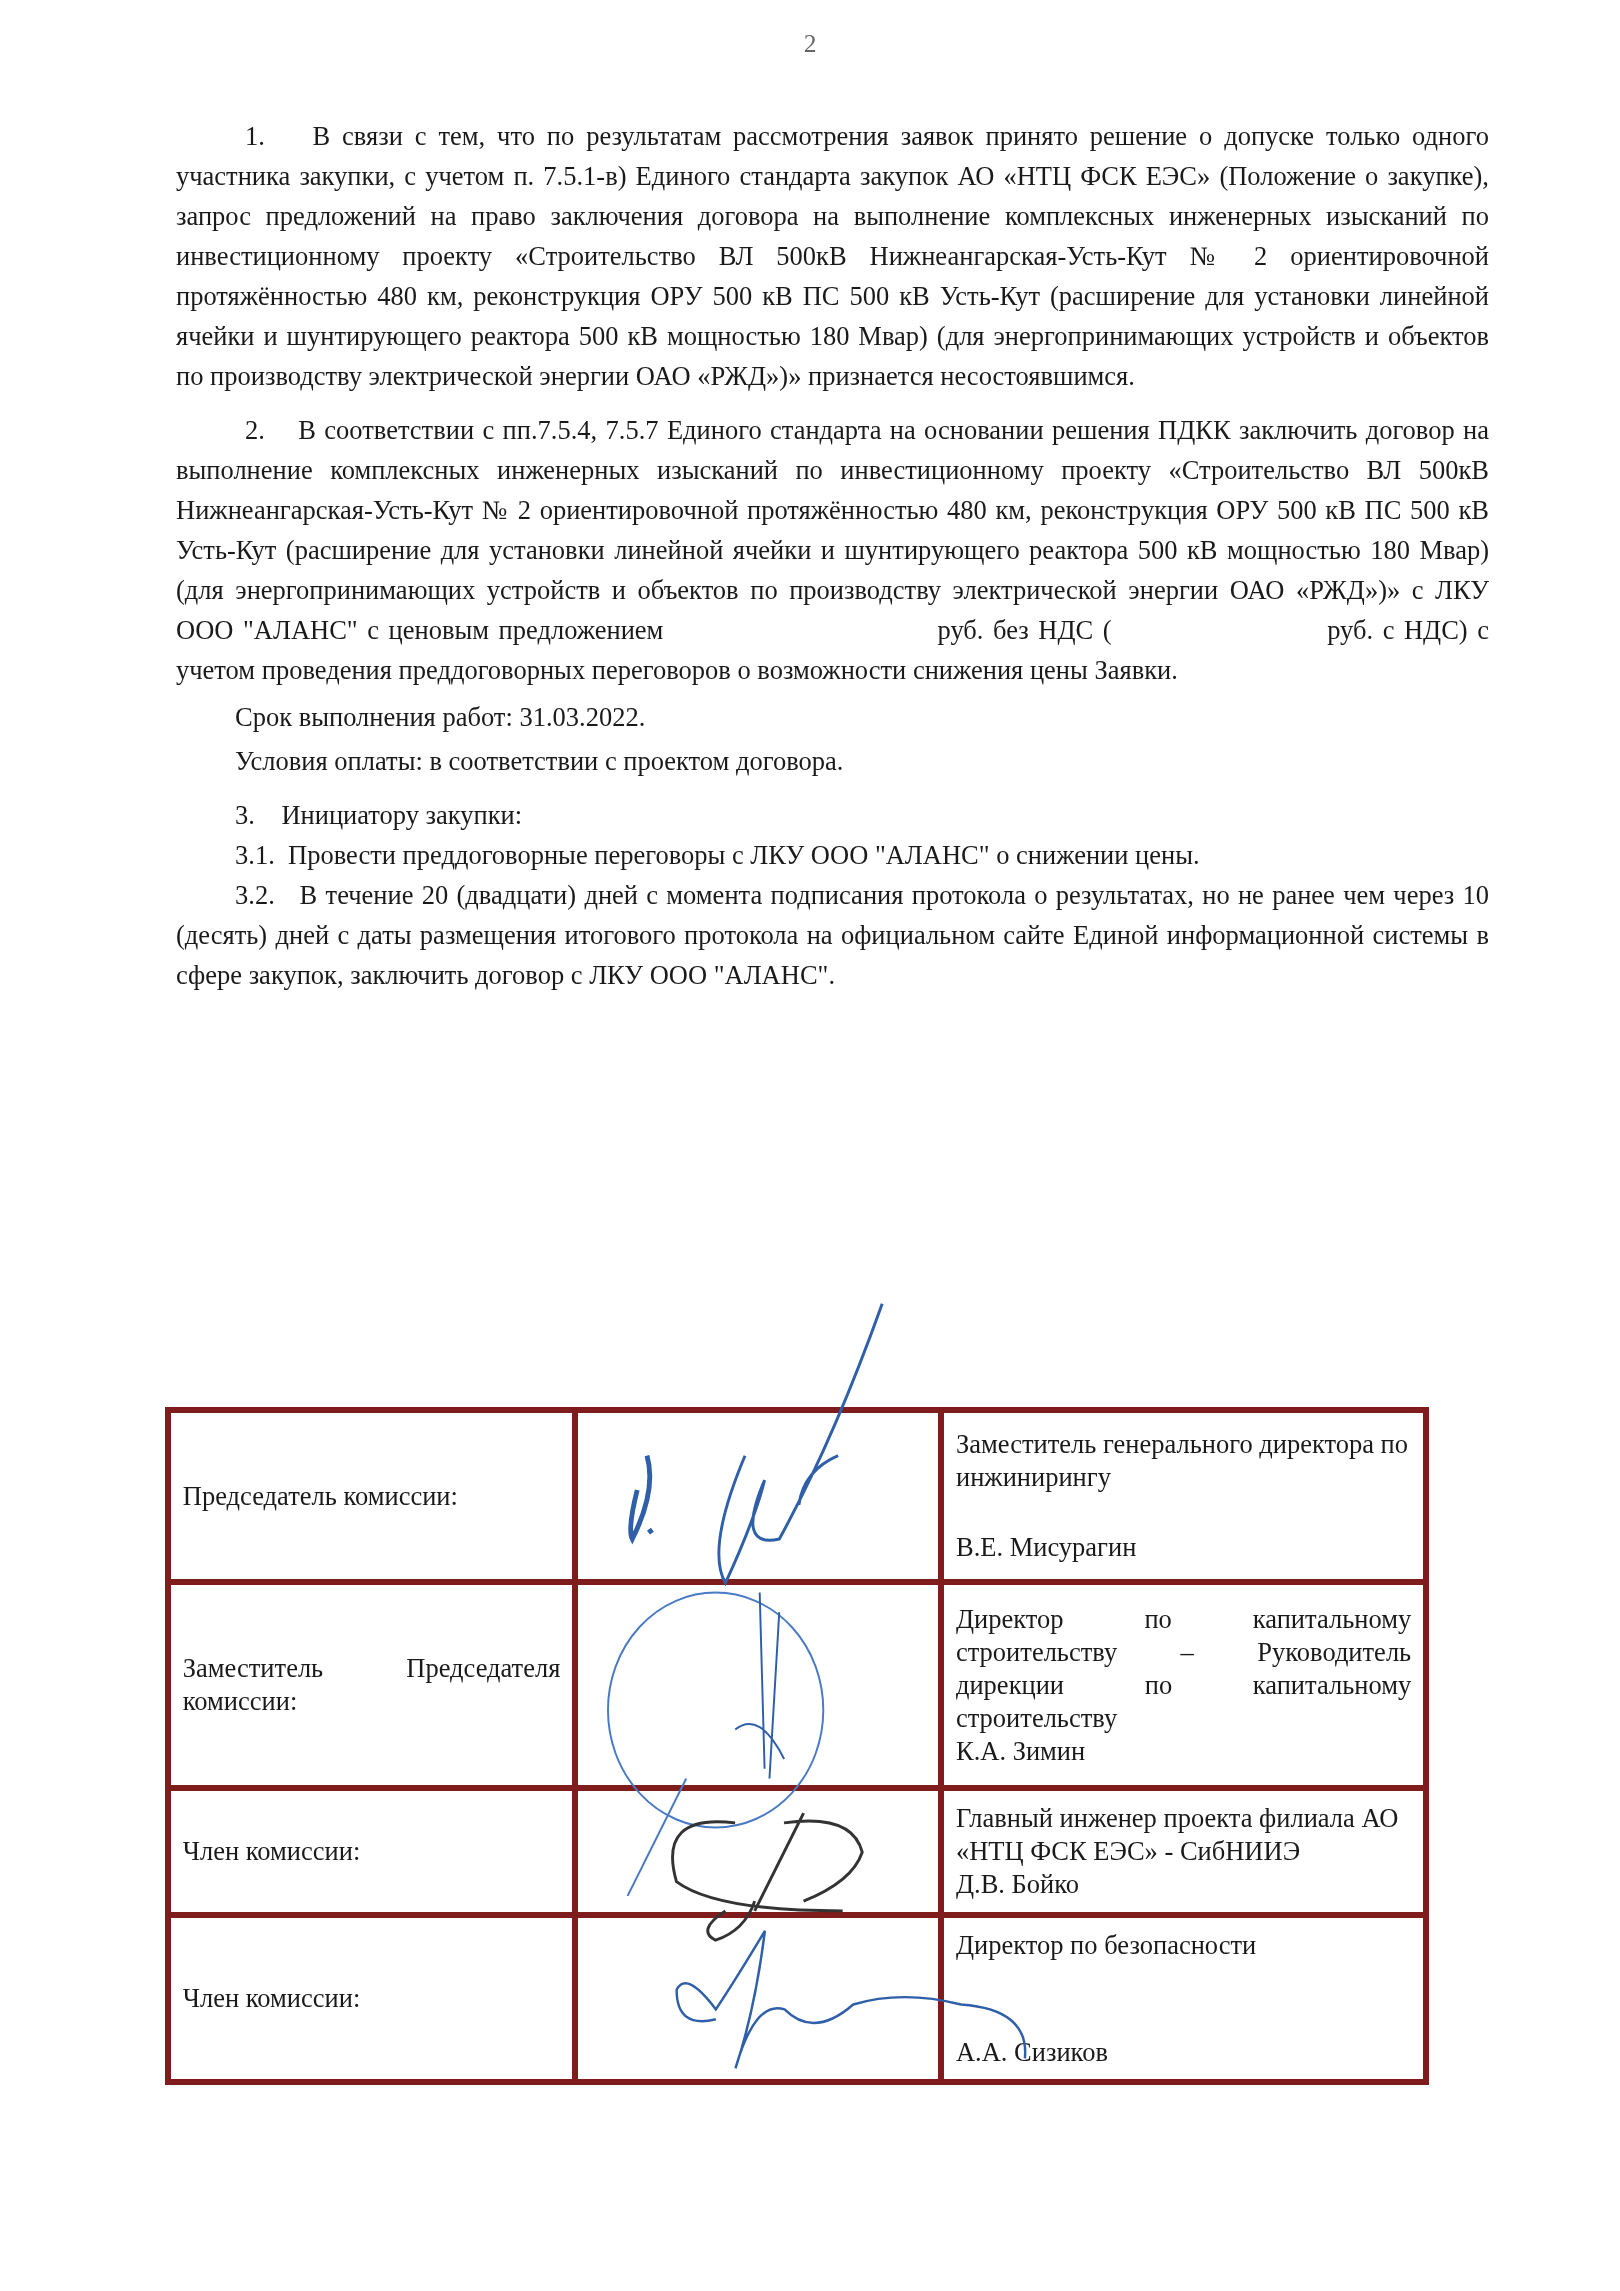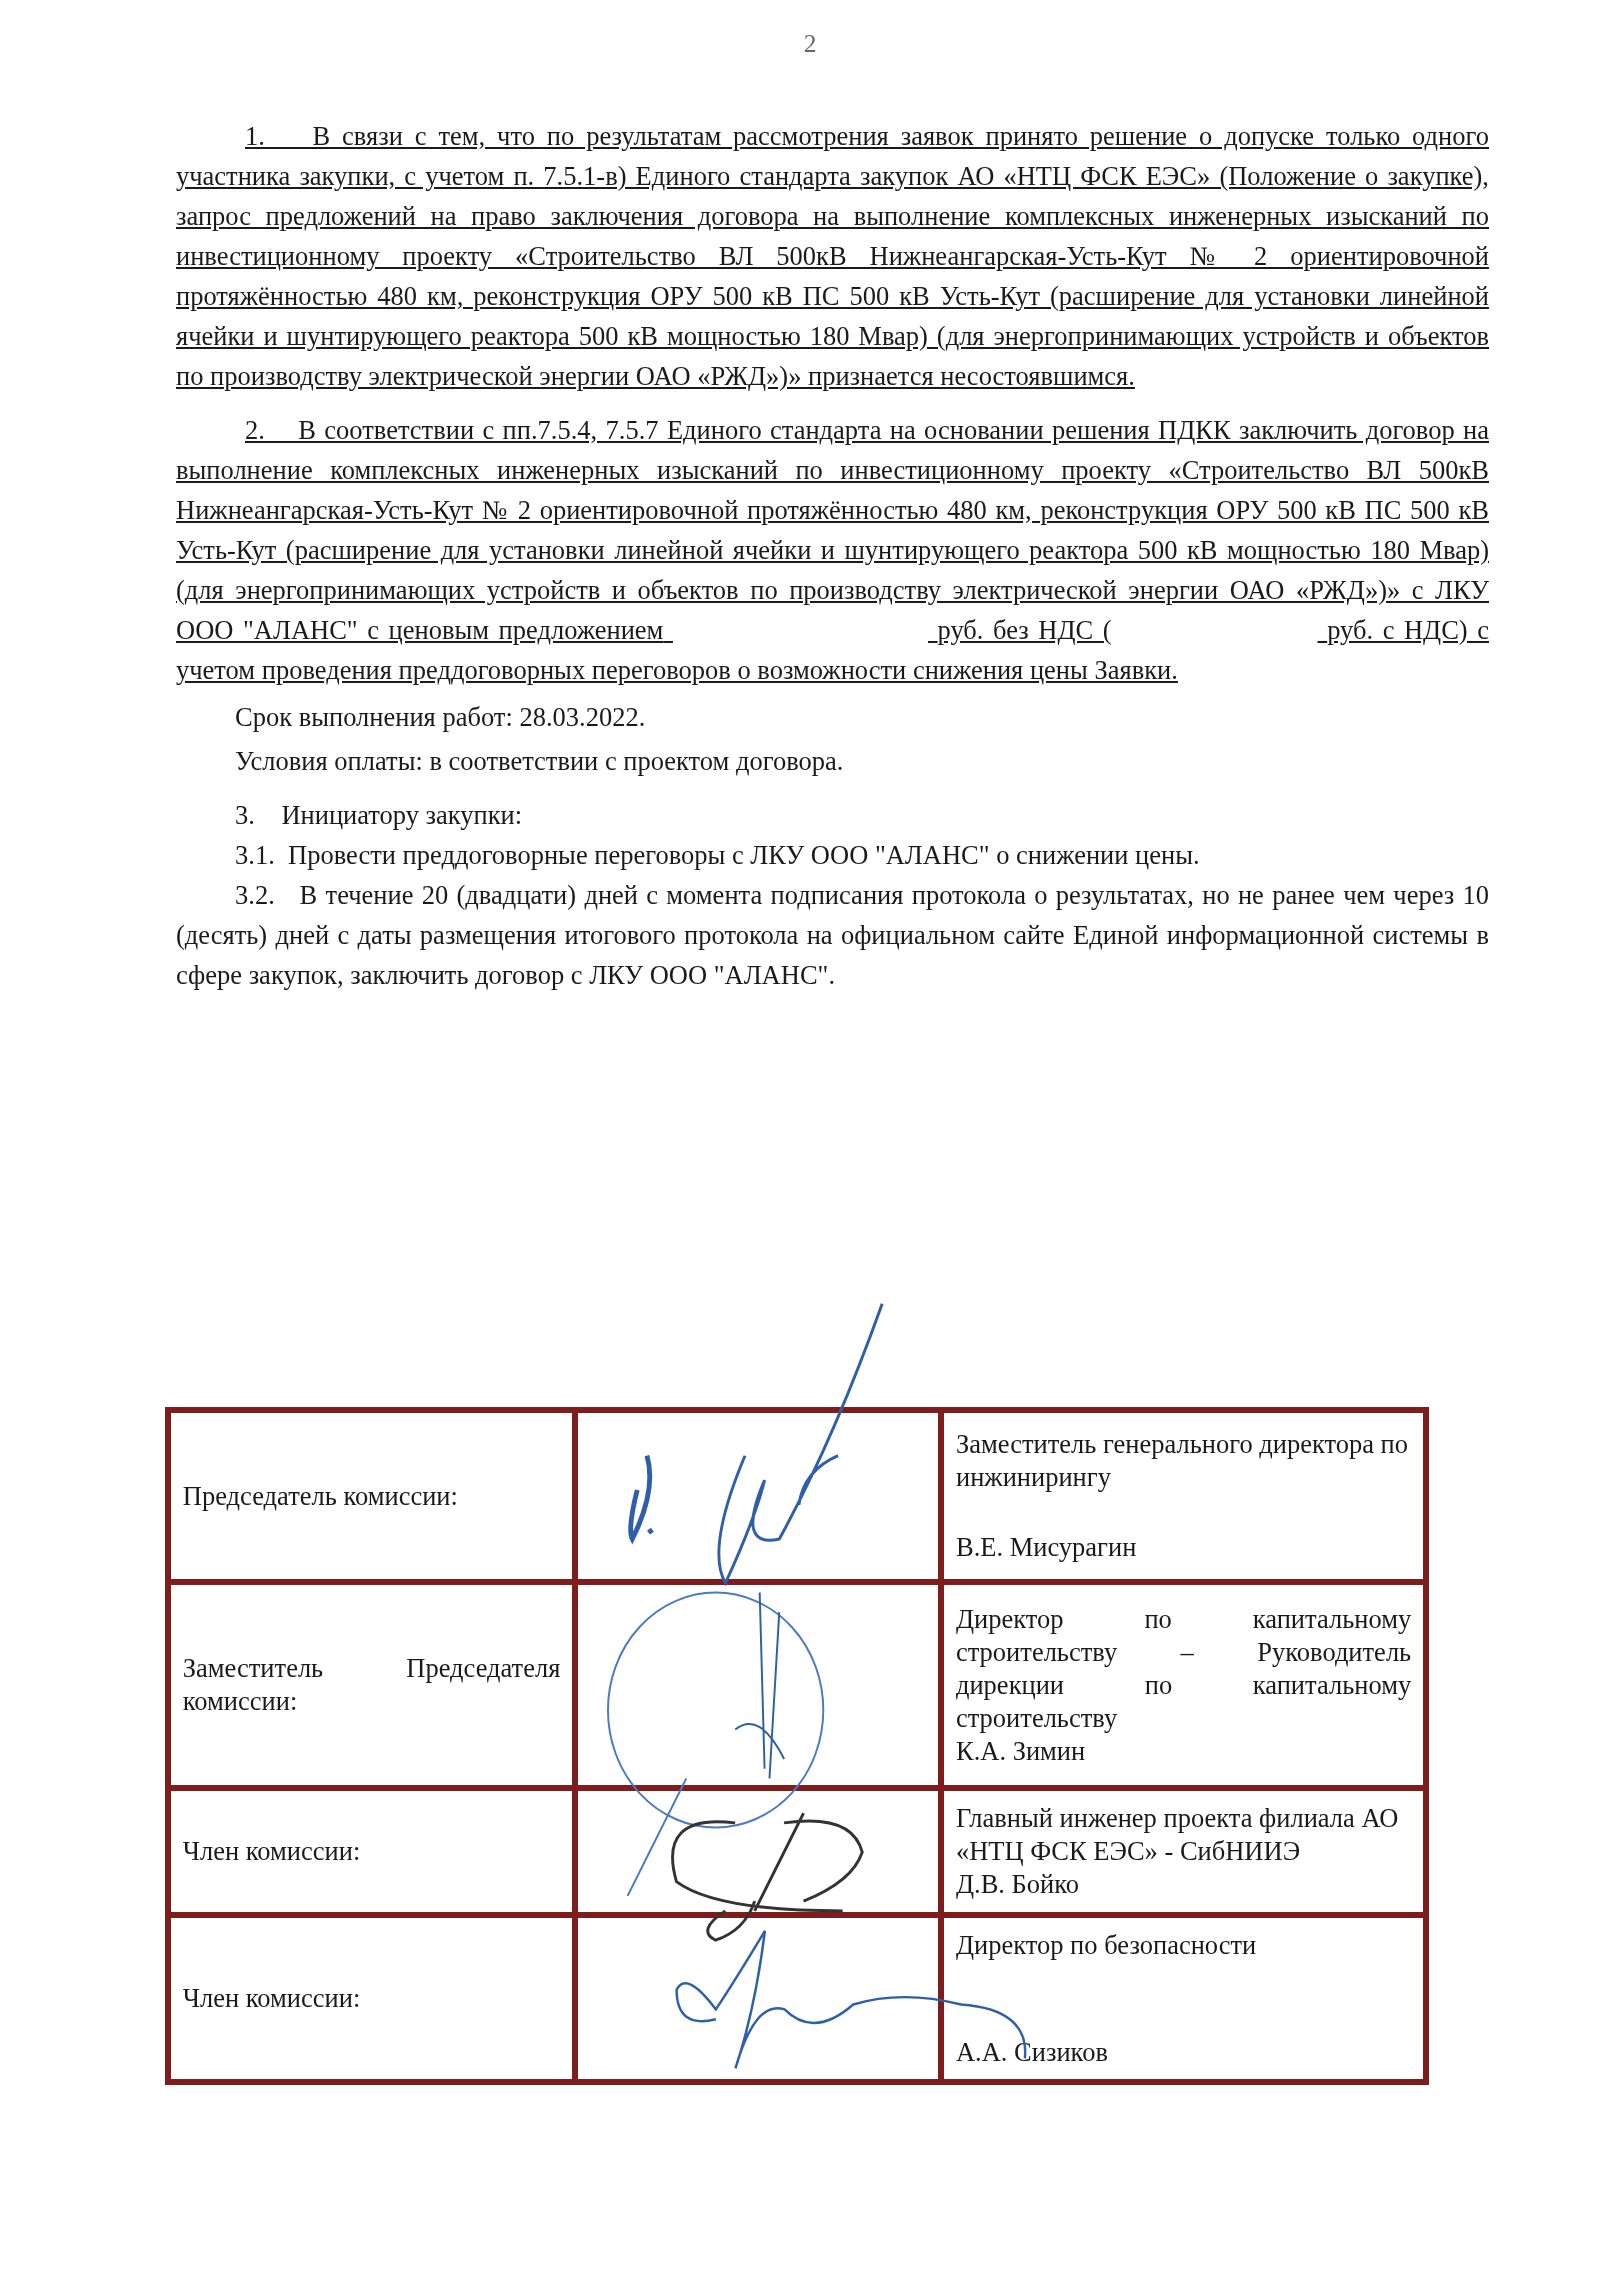--- a/index.html
+++ b/index.html
@@ -1,21 +1,21 @@
 <!DOCTYPE html>
 <html><head>
 <meta charset="utf-8">
 <style>
   html, body { margin:0; padding:0; background:#fff; }
   body { width:1620px; height:2292px; position:relative; overflow:hidden;
          font-family:"Liberation Serif", "DejaVu Serif", serif; color:#1a1a1a; }
   .page-num { position:absolute; top:29px; left:0; width:1620px; text-align:center; font-size:25.5px; color:#666; }
   .content { position:absolute; left:176px; top:116px; width:1313px; font-size:26.5px; line-height:40px; }
   .heading { font-weight:bold; font-size:28px; margin-left:108px; margin-bottom:0; }
-  .para { text-align:justify; text-indent:69px; margin:0 0 13.7px 0;text-decoration:underline; }
+  .para { text-align:justify; text-indent:69px; margin:0 0 13.7px 0; }
   .line { text-indent:59px; margin:0 0 3.9px 0; }
   .sub { text-indent:59px; margin:0; text-align:justify; }
   .blank { display:inline-block; width:255px; }
   .blank2 { display:inline-block; width:206px; }
   table.sig { position:absolute; left:165px; top:1407px; width:1264px; border-collapse:collapse;
               font-size:26.5px; line-height:33px; }
   table.sig td { border:6px solid #7f1d1d; vertical-align:middle; padding:5.9px 11.8px;margin-top:16px; }
   td.role { width:382px;border-radius:8px; }
   td.sign { width:343px; position:relative; }
   td.pos { width:461px; vertical-align:top; }
@@ -29,21 +29,21 @@
 <div class="page-num">2</div>
 
 <div class="content">
   <p class="para">1.&nbsp;&nbsp;&nbsp;&nbsp;В связи с тем, что по результатам рассмотрения заявок принято решение о допуске только одного участника закупки, с учетом п. 7.5.1-в) Единого стандарта закупок АО «НТЦ ФСК ЕЭС» (Положение о закупке), запрос предложений на право заключения договора на выполнение комплексных инженерных изысканий по инвестиционному проекту «Строительство ВЛ 500кВ Нижнеангарская-Усть-Кут № 2 ориентировочной протяжённостью 480 км, реконструкция ОРУ 500 кВ ПС 500 кВ Усть-Кут (расширение для установки линейной ячейки и шунтирующего реактора 500 кВ мощностью 180 Мвар) (для энергопринимающих устройств и объектов по производству электрической энергии ОАО «РЖД»)» признается несостоявшимся.</p>
   <p class="para">
     <span>2.&nbsp;&nbsp;&nbsp;&nbsp;В соответствии с пп.7.5.4, 7.5.7 Единого стандарта на основании решения ПДКК заключить договор на выполнение комплексных инженерных изысканий по инвестиционному проекту «Строительство ВЛ 500кВ Нижнеангарская-Усть-Кут № 2 ориентировочной протяжённостью 480 км, реконструкция ОРУ 500 кВ ПС 500 кВ Усть-Кут (расширение для установки линейной ячейки и шунтирующего реактора 500 кВ мощностью 180 Мвар) (для энергопринимающих устройств и объектов по производству электрической энергии ОАО «РЖД»)» с ЛКУ ООО "АЛАНС" с ценовым предложением</span>
     <span class="blank"></span>
     <span>руб. без НДС (</span><span class="blank2"></span>
     <span>руб. с НДС) с учетом проведения преддоговорных переговоров о возможности снижения цены Заявки.</span>
   </p>
-  <p class="line" style="margin-top:-5.9px">Срок выполнения работ: 28.03.2022.</p>
+  <p class="line" style="margin-top:-5.9px">Срок выполнения работ: 31.03.2022.</p>
   <p class="line" style="margin-bottom:13.7px">Условия оплаты: в соответствии с проектом договора.</p>
   <p class="sub">3.&nbsp;&nbsp;&nbsp;&nbsp;Инициатору закупки:</p>
   <p class="sub">3.1.&nbsp;&nbsp;Провести преддоговорные переговоры с ЛКУ ООО "АЛАНС" о снижении цены.</p>
   <p class="sub" style="margin-bottom:13.7px">3.2.&nbsp;&nbsp;&nbsp;В течение 20 (двадцати) дней с момента подписания протокола о результатах, но не ранее чем через 10 (десять) дней с даты размещения итогового протокола на официальном сайте Единой информационной системы в сфере закупок, заключить договор с ЛКУ ООО "АЛАНС".</p>
 </div>
 
 <table class="sig">
   <tbody>
       <tr style="height:172px">
     <td class="role">Председатель комиссии:</td>

